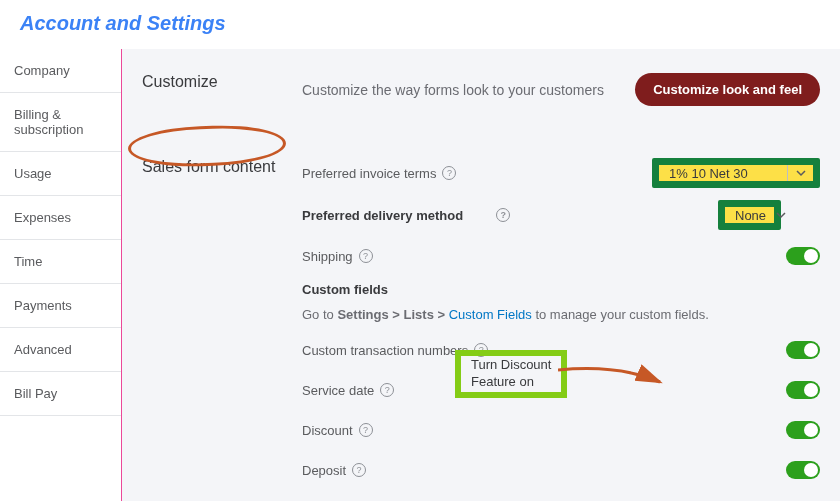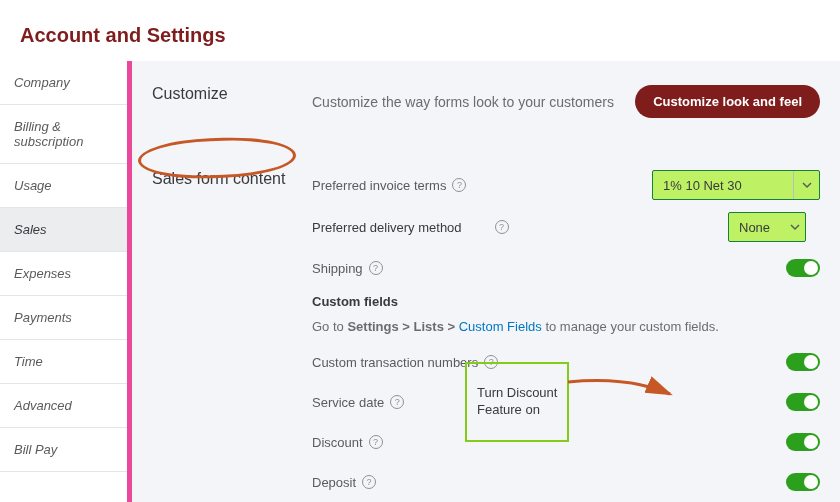--- a/index.html
+++ b/index.html
@@ -1,63 +1,62 @@
 <!DOCTYPE html>
 <html><head>
 <meta charset="utf-8">
 <style>
 * { box-sizing: border-box; margin: 0; padding: 0; }
 body { font-family: -apple-system, BlinkMacSystemFont, "Segoe UI", Arial, sans-serif; font-size: 14px; color: #393a3d; background: #fff; width: 840px; height: 502px; overflow: hidden; }
-.page-title { font-size: 20px; font-weight: 700; padding: 24px 20px 14px; color: #7f1d1d; }
+.page-title { font-size: 20px; font-weight: 700; padding: 12px 20px 14px; color: #3b82f6; font-style: italic; }
 .container { display: flex; height: 452px; }
-.sidebar { width: 132px; border-right: 5px solid #ec4899; font-style: italic; }
+.sidebar { width: 122px; border-right: 1px solid #ec4899; }
 .sidebar-item { padding: 14px 14px; font-size: 13px; color: #5a5b5e; border-bottom: 1px solid #e3e5e8; cursor: pointer; }
 .sidebar-item.active { background: #ebedef; color: #393a3d; }
 .main { flex: 1; background: #f4f5f8; padding: 0 20px 14px 20px; overflow-y: auto; position: relative; }
 .section-row { display: flex; position: relative; }
 .section-label { width: 160px; padding-top: 24px; color: #393a3d; font-size: 16px; position: relative; }
 .section-body { flex: 1; padding-top: 24px; }
 .customize-row { display: flex; align-items: center; justify-content: space-between; margin-bottom: 28px; }
 .customize-text { color: #6b6c72; font-size: 14px; text-align: right; }
 .look-btn { background: #7f1d1d; color: #fff; border: none; border-radius: 18px; padding: 9px 18px; font-size: 13px; font-weight: 600; cursor: pointer; }
 .field-row { display: flex; align-items: center; margin-bottom: 12px; min-height: 28px; }
 .field-label { flex: 0 0 230px; color: #5a5b5e; font-size: 13px; display: flex; align-items: center; gap: 6px; }
-.field-label.bold { font-weight: 400; color: #393a3d; gap: 33px; }
+.field-label.bold { font-weight: 700; color: #393a3d; gap: 33px; }
 .subheading { font-weight: 700; color: #393a3d; font-size: 13px; margin: 6px 0 10px; }
 .subtext { color: #6b6c72; font-size: 13px; margin: 0 0 14px; }
 .subtext a { color: #0077c5; text-decoration: none; }
 .field-control { margin-left: auto; display: flex; align-items: center; position: relative; }
-.select { border: 1px solid #15803d; background: #bef264; color: #393a3d; font-size: 13px; height: 30px; display: flex; align-items: center; border-radius: 2px; }
+.select { border: 7px solid #15803d; background: #fde047; color: #393a3d; font-size: 13px; height: 30px; display: flex; align-items: center; border-radius: 2px; }
 .select.wide { width: 168px; }
 .select .val { flex: 1; padding: 0 10px; }
 .select .caret { width: 26px; height: 100%; border-left: 1px solid #babec5; display: flex; align-items: center; justify-content: center; }
-.select.small { width: 78px; }
+.select.small { width: 63px; }
 .select.small .caret { border-left: none; width: 20px; }
 .caret svg { width: 10px; height: 10px; }
 .toggle { width: 34px; height: 18px; border-radius: 9px; background: #2ca01c; position: relative; cursor: pointer; }
 .toggle .knob { position: absolute; width: 14px; height: 14px; border-radius: 50%; background: #fff; top: 2px; right: 2px; }
 .help-icon { display: inline-flex; width: 14px; height: 14px; border: 1px solid #8d9096; border-radius: 50%; align-items: center; justify-content: center; font-size: 9px; color: #8d9096; }
 .callout-ellipse { position: absolute; left: -14px; top: -8px; width: 158px; height: 40px; border: 3px solid #c65826; border-radius: 80px / 22px; transform: rotate(-2deg); pointer-events: none; }
-.callout-box { position: absolute; border: 2px solid #84cc16; padding: 21px 10px; font-size: 13px; background: transparent; pointer-events: none; line-height: 1.3; }
+.callout-box { position: absolute; border: 6px solid #84cc16; padding: 1px 10px; font-size: 13px; background: transparent; pointer-events: none; line-height: 1.3; }
 .arrow { position: absolute; pointer-events: none; }
 </style>
 </head>
 <body>
 
 <h1 class="page-title">Account and Settings</h1>
 
 <div class="container">
   <nav class="sidebar">
     <div class="sidebar-item">Company</div>
     <div class="sidebar-item">Billing &amp; subscription</div>
     <div class="sidebar-item">Usage</div>
-    <div class="sidebar-item active">Sales</div>
     <div class="sidebar-item">Expenses</div>
+    <div class="sidebar-item">Time</div>
     <div class="sidebar-item">Payments</div>
-    <div class="sidebar-item">Time</div>
     <div class="sidebar-item">Advanced</div>
     <div class="sidebar-item">Bill Pay</div>
   </nav>
 
   <div class="main">
 
     <div class="section-row">
       <div class="section-label">Customize</div>
       <div class="section-body">
         <div class="customize-row">

